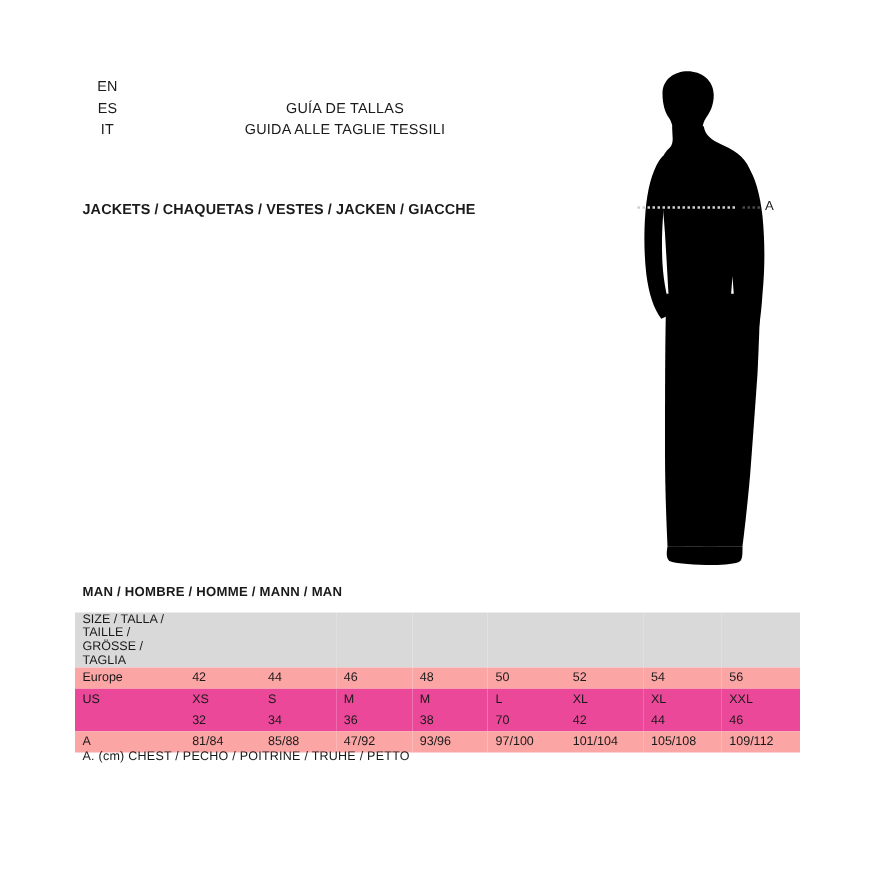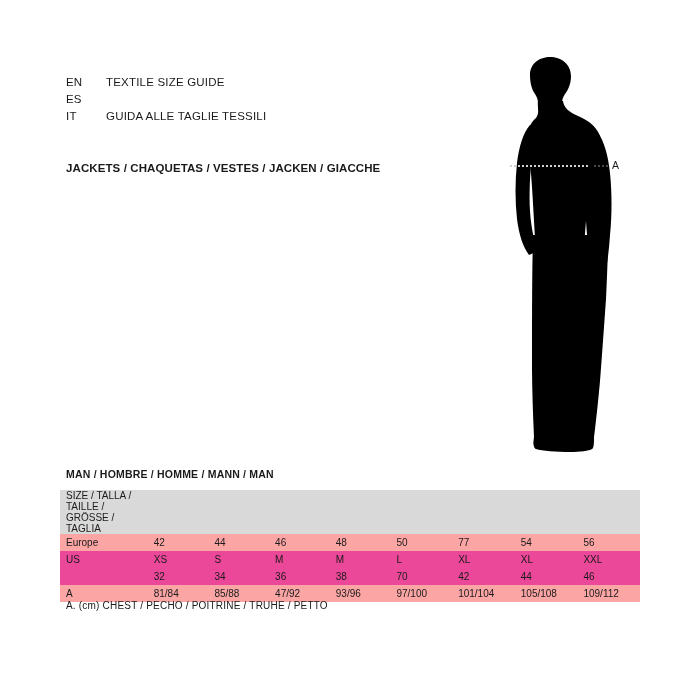--- a/index.html
+++ b/index.html
@@ -20,22 +20,23 @@
     position: absolute;
     left: 0; top: 0;
     width: 700px;
     height: 700px;
   }
 
   
   .lang-block {
     position: absolute;
     left: 66px;
-    top: 76px;
+    top: 64px;
     width: 380px;
+    text-align: center;
   }
   .lang-row {
     display: flex;
     align-items: baseline;
     height: 17px;
     font-size: 11.5px;
     letter-spacing: 0.2px;
   }
   .lang-code {
     width: 40px;
@@ -143,24 +144,24 @@
   }
 </style>
 </head>
 <body>
 
 <div class="page">
 
   <div class="lang-block">
     <div class="lang-row">
       <div class="lang-code">EN</div>
-      <div class="lang-name">TEXTILE SIZE GUIDE</div>
     </div>
     <div class="lang-row">
       <div class="lang-code">ES</div>
+      <div class="lang-name">GUÍA DE TALLAS</div>
     </div>
     <div class="lang-row">
       <div class="lang-code">IT</div>
       <div class="lang-name">GUIDA ALLE TAGLIE TESSILI</div>
     </div>
   </div>
 
   <div class="cats">
     <div>JACKETS / CHAQUETAS / VESTES / JACKEN / GIACCHE</div>
   </div>
@@ -233,21 +234,21 @@
         <td class="c-val"></td>
       </tr>
 
       <tr class="row-plain">
         <td class="c-label">Europe</td>
         <td class="c-val">42</td>
         <td class="c-val">44</td>
         <td class="c-val">46</td>
         <td class="c-val">48</td>
         <td class="c-val">50</td>
-        <td class="c-val">77</td>
+        <td class="c-val">52</td>
         <td class="c-val">54</td>
         <td class="c-val">56</td>
       </tr>
 
       <tr class="row-alt">
         <td class="c-label">US</td>
         <td class="c-val">XS</td>
         <td class="c-val">S</td>
         <td class="c-val">M</td>
         <td class="c-val">M</td>

